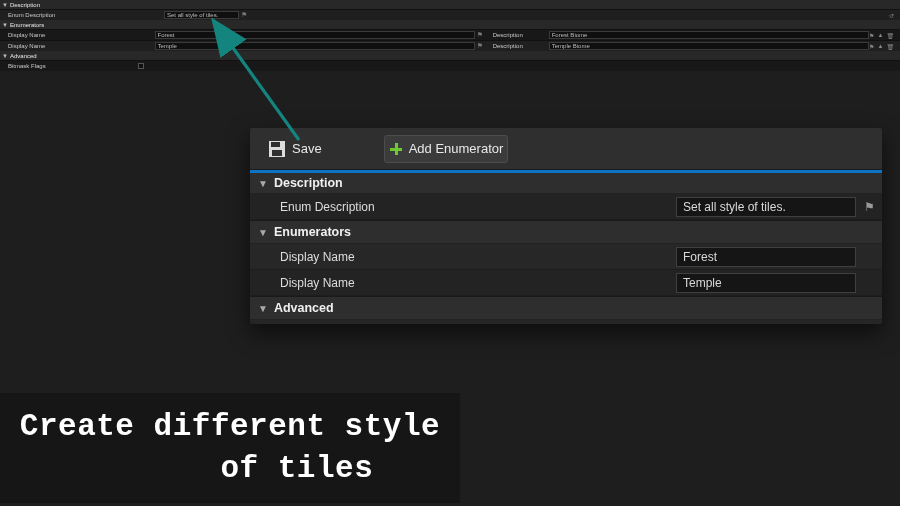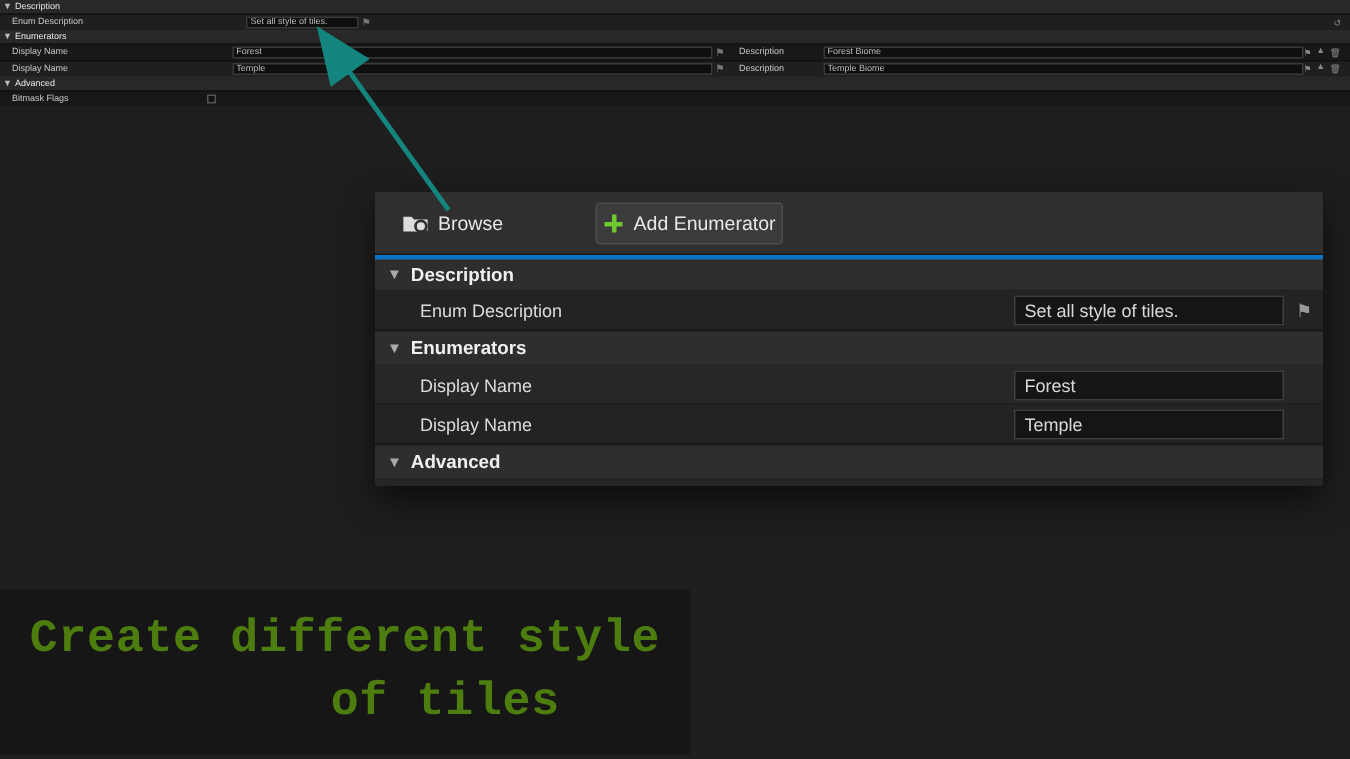--- a/index.html
+++ b/index.html
@@ -107,21 +107,21 @@
     width: 460px; height: 110px;
     background: #161616;
     display: flex; align-items: center; justify-content: center;
     text-align: center;
     padding: 10px 18px;
   }
   .caption span {
     font-family: "Courier New", monospace;
     font-size: 31px; line-height: 1.35;
     font-weight: bold;
-    color: #4d7c0f;
+    color: #ffffff;
     letter-spacing: 0.5px;
     white-space: pre;
   }
 
   input { outline: none; font-family: inherit; margin-left: 26px; }
 </style>
 </head>
 <body>
 
 <div class="top-panel">
@@ -174,27 +174,27 @@
   <div class="tp-row">
     <span class="tp-label">Bitmask Flags</span>
     <span class="tp-check"></span>
   </div>
 </div>
 
 <div class="zoom-card">
   <div class="zoom-toolbar">
     <div class="tb-btn">
       <span class="ico">
-        <svg width="20" height="18" viewBox="0 0 20 18">
-            <path d="M1 4h6l2 2h10v9H1z" fill="#dcdcdc"></path>
-            <circle cx="14" cy="11" r="4" fill="none" stroke="#2f2f2f" stroke-width="2"></circle>
-            <line x1="17" y1="14" x2="19.5" y2="16.5" stroke="#2f2f2f" stroke-width="2"></line>
+        <svg width="18" height="18" viewBox="0 0 18 18">
+            <rect x="1" y="1" width="16" height="16" fill="#dcdcdc"></rect>
+            <rect x="3" y="2" width="9" height="5" fill="#2f2f2f"></rect>
+            <rect x="4" y="10" width="10" height="6" fill="#2f2f2f"></rect>
           </svg>
       </span>
-      <span>Browse</span>
+      <span>Save</span>
     </div>
     <div style="flex:0 0 26px"></div>
     <div class="tb-btn enum">
       <span class="plus-ico"></span>
       <span>Add Enumerator</span>
     </div>
   </div>
 
   <div class="z-body">
     <div class="z-sect-head">

